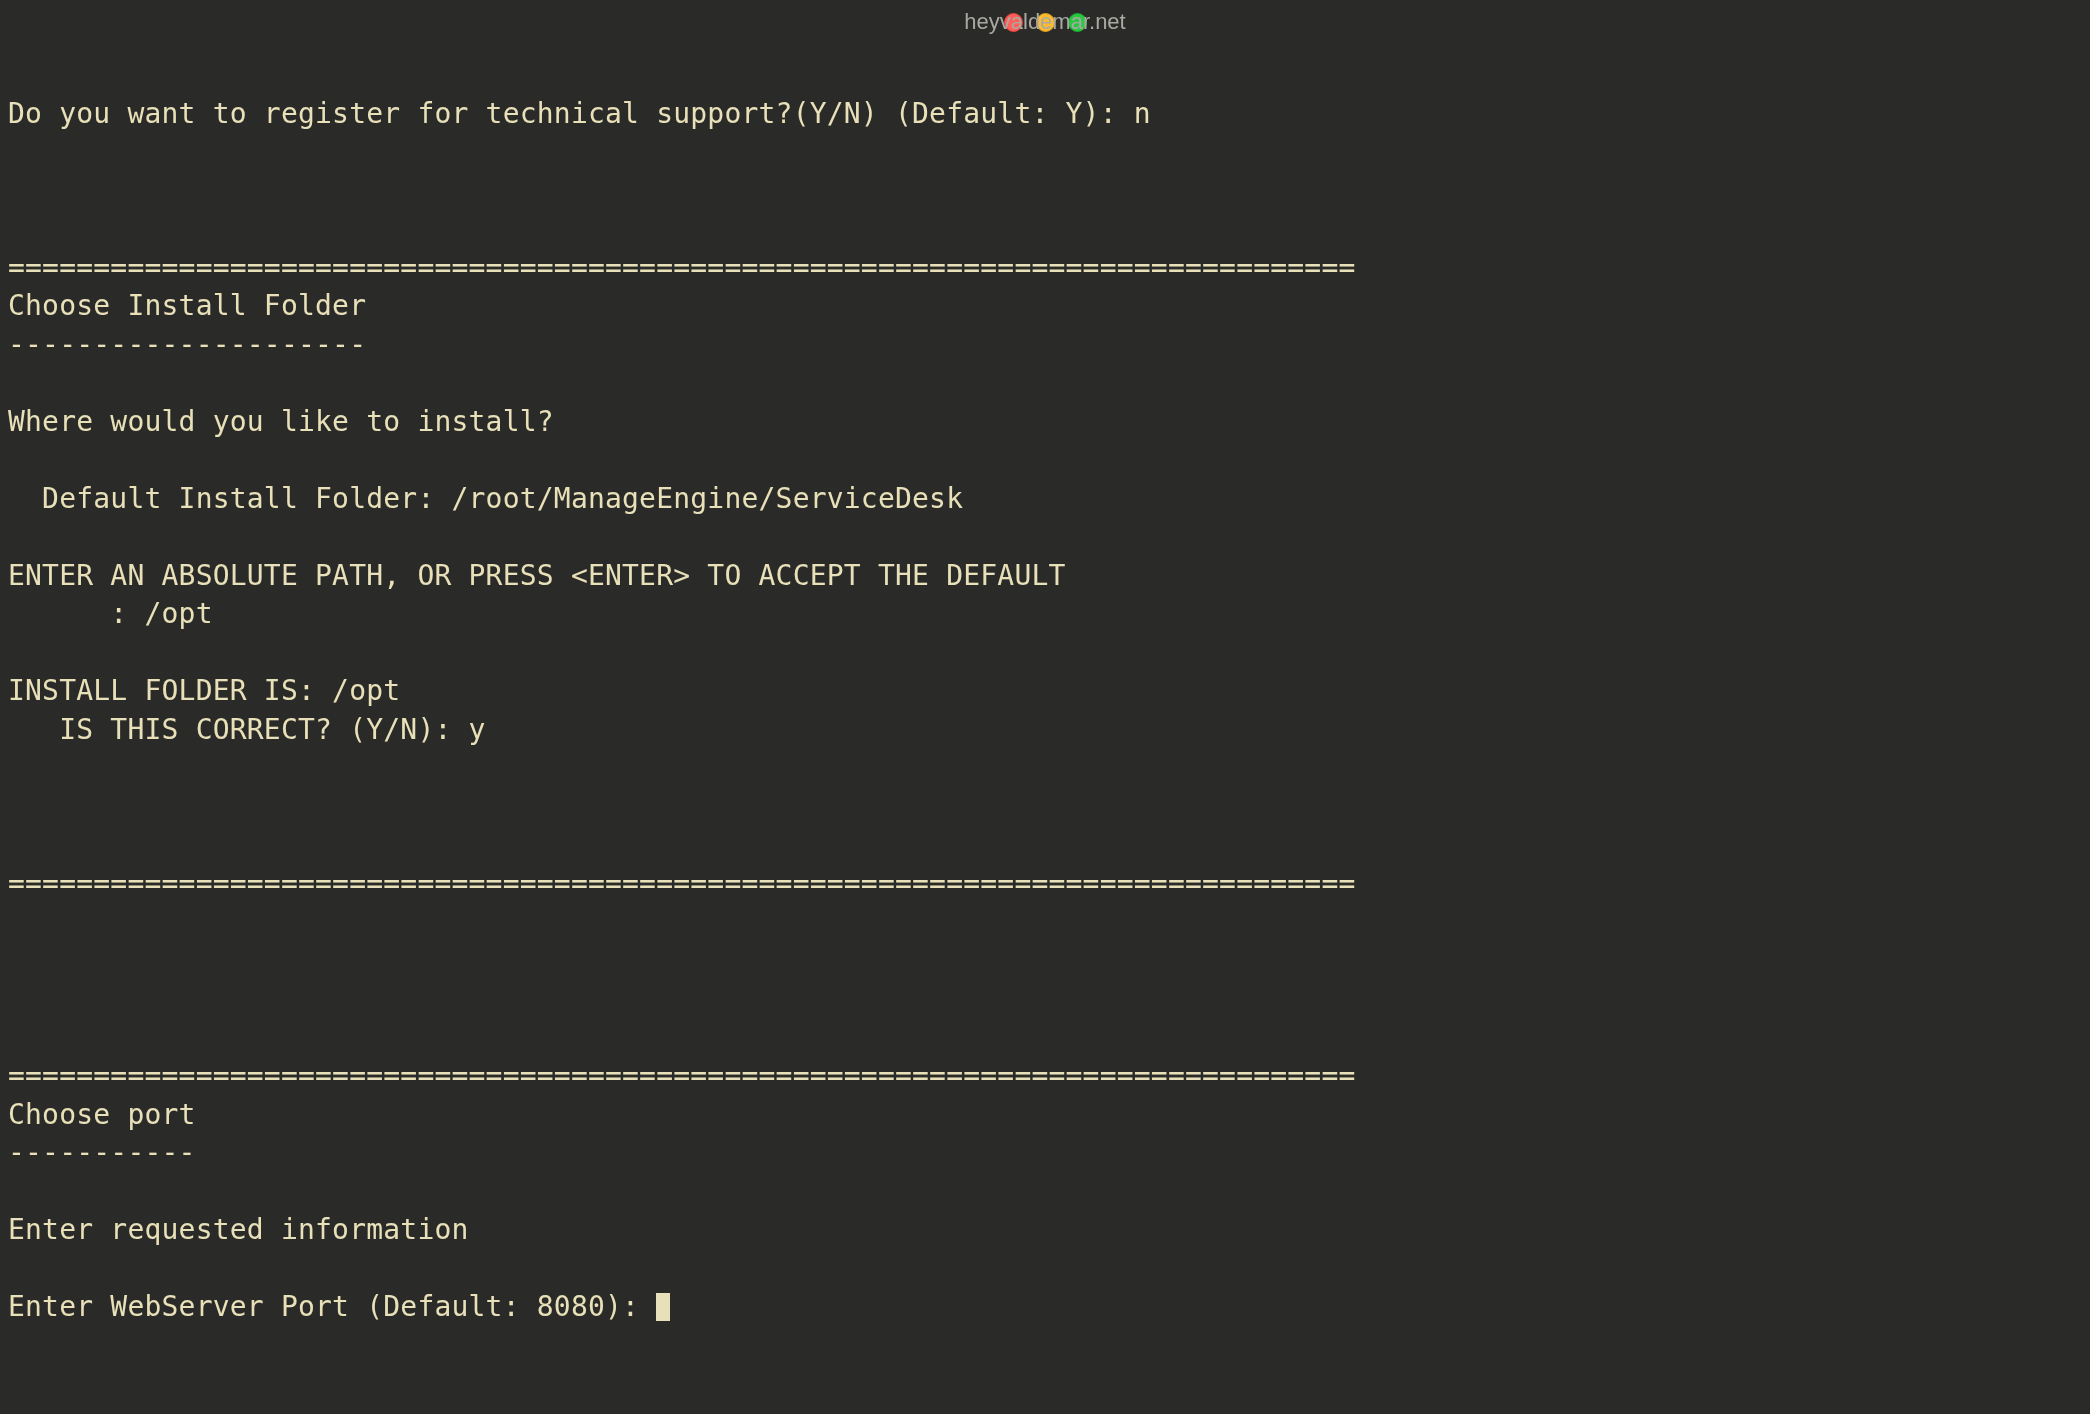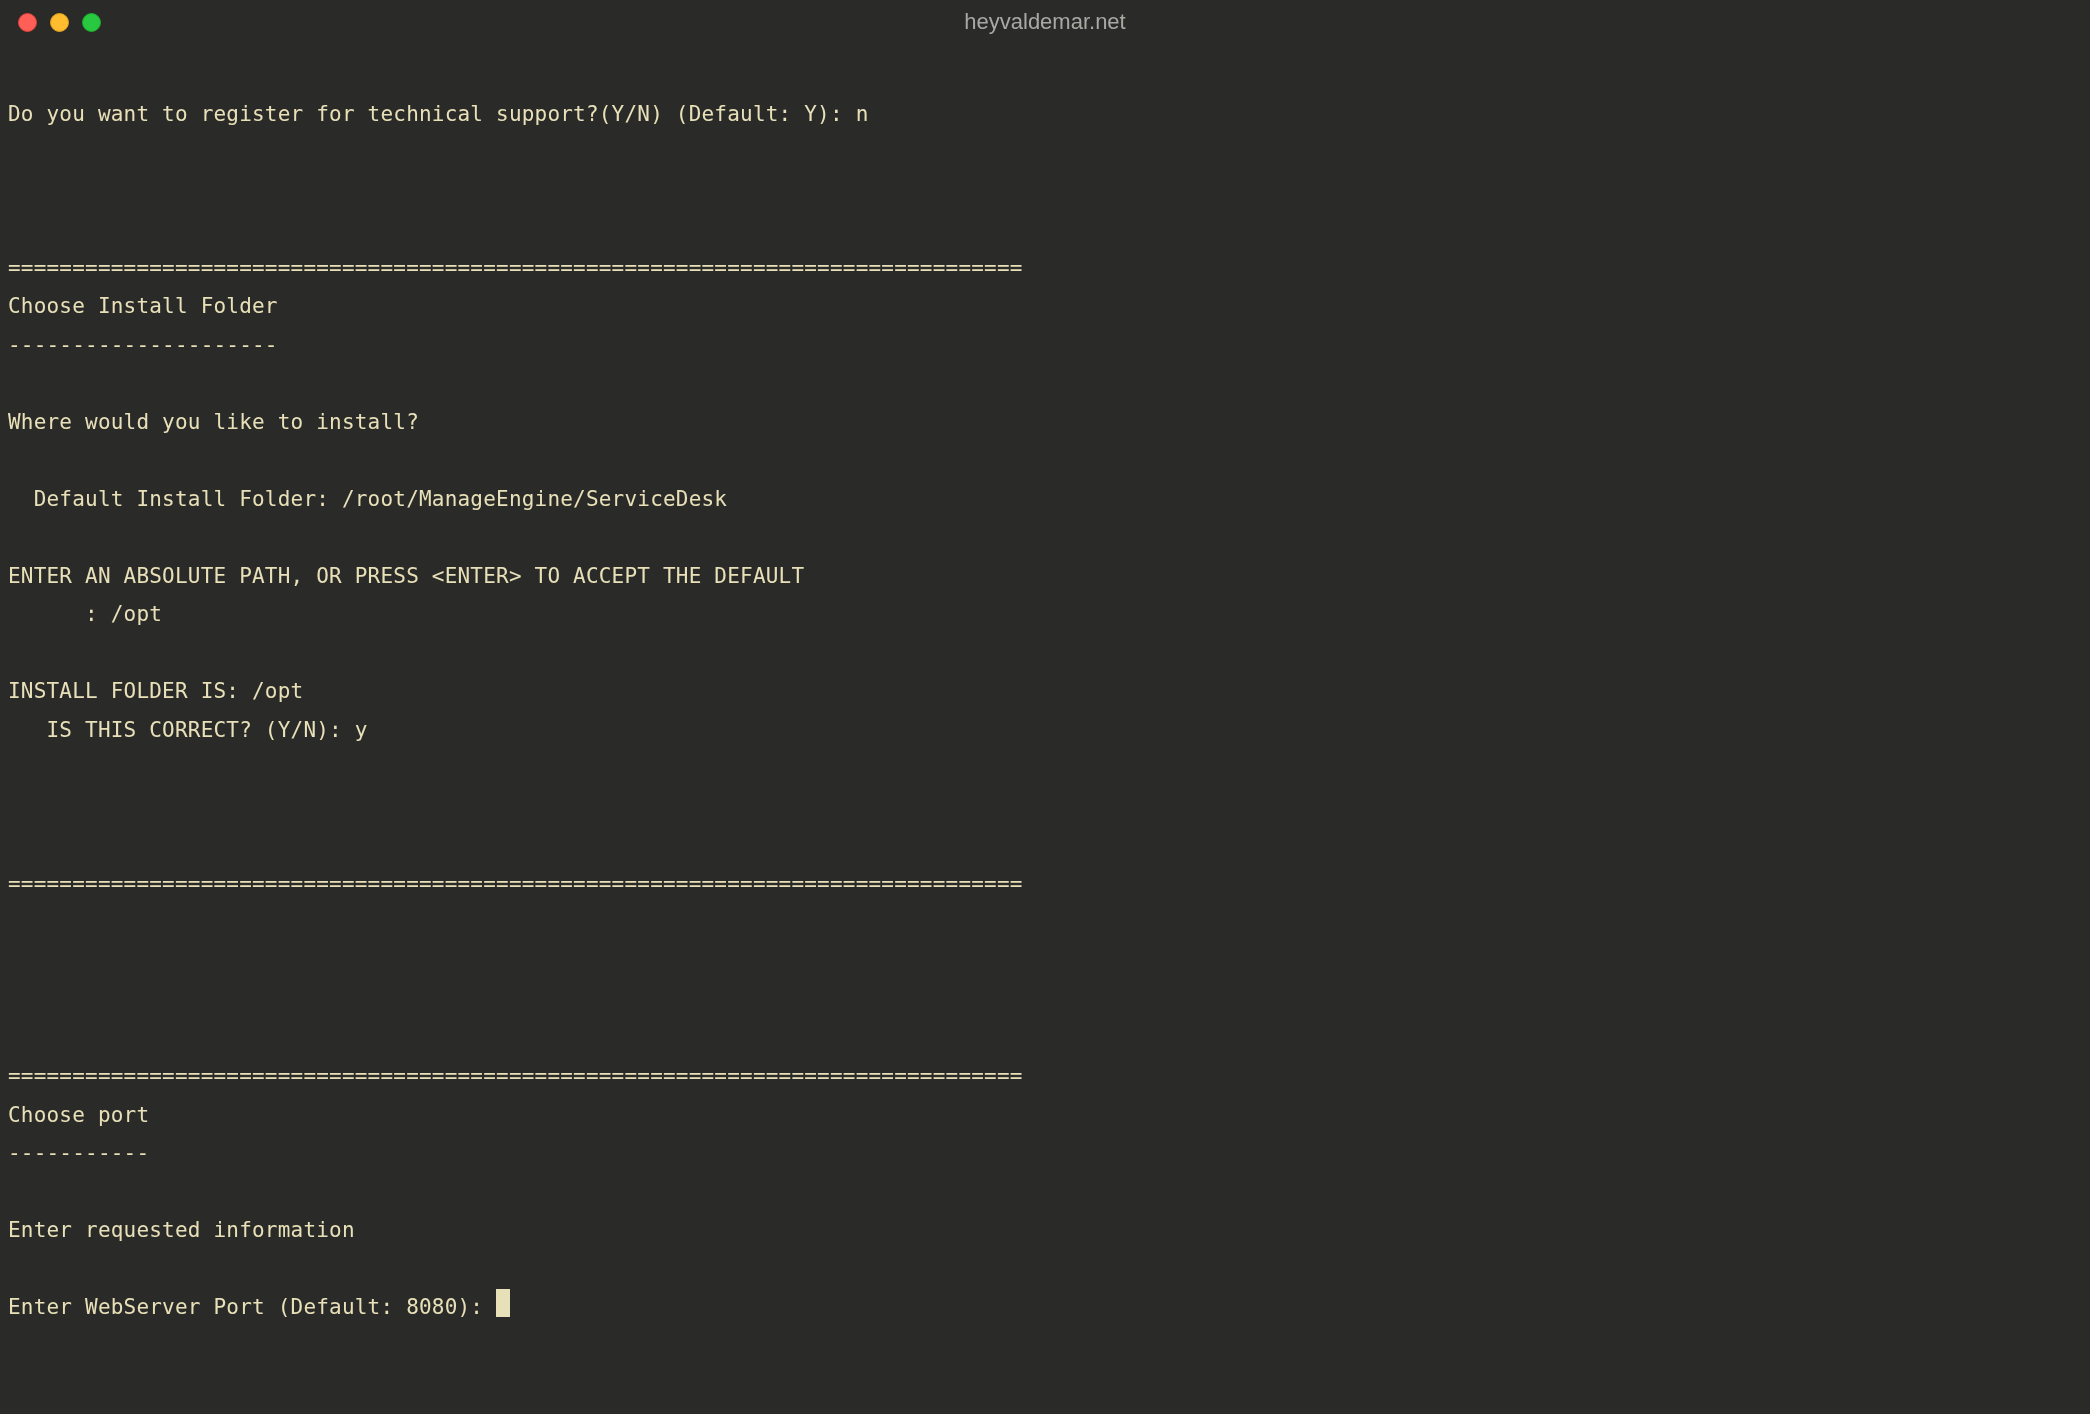--- a/index.html
+++ b/index.html
@@ -14,20 +14,21 @@
       height: 1414px;
       overflow: hidden;
       border-radius: 12px;
     }
     .titlebar {
       height: 44px;
       display: flex;
       align-items: center;
       position: relative;
       padding: 12px 18px;
+      justify-content: center;
     }
     .traffic-lights {
       display: flex;
       gap: 13px;
       align-items: center;
     }
     .light {
       width: 19px;
       height: 19px;
       border-radius: 50%;
@@ -49,21 +50,21 @@
       left: 50%;
       transform: translateX(-50%);
       color: #a9a9a4;
       font-size: 22px;
       font-weight: 500;
       font-family: -apple-system, BlinkMacSystemFont, 'Segoe UI', sans-serif;
     }
     .terminal-content {
       padding: 12px 8px 8px 8px;
       color: #e8e0b8;
-      font-size: 21px;
+      font-size: 28px;
       line-height: 38.5px;
       white-space: pre;
       letter-spacing: 0.2px;
     }
     .cursor {
       display: inline-block;
       width: 14px;
       height: 28px;
       background: #e8e0b8;
       vertical-align: text-bottom;

